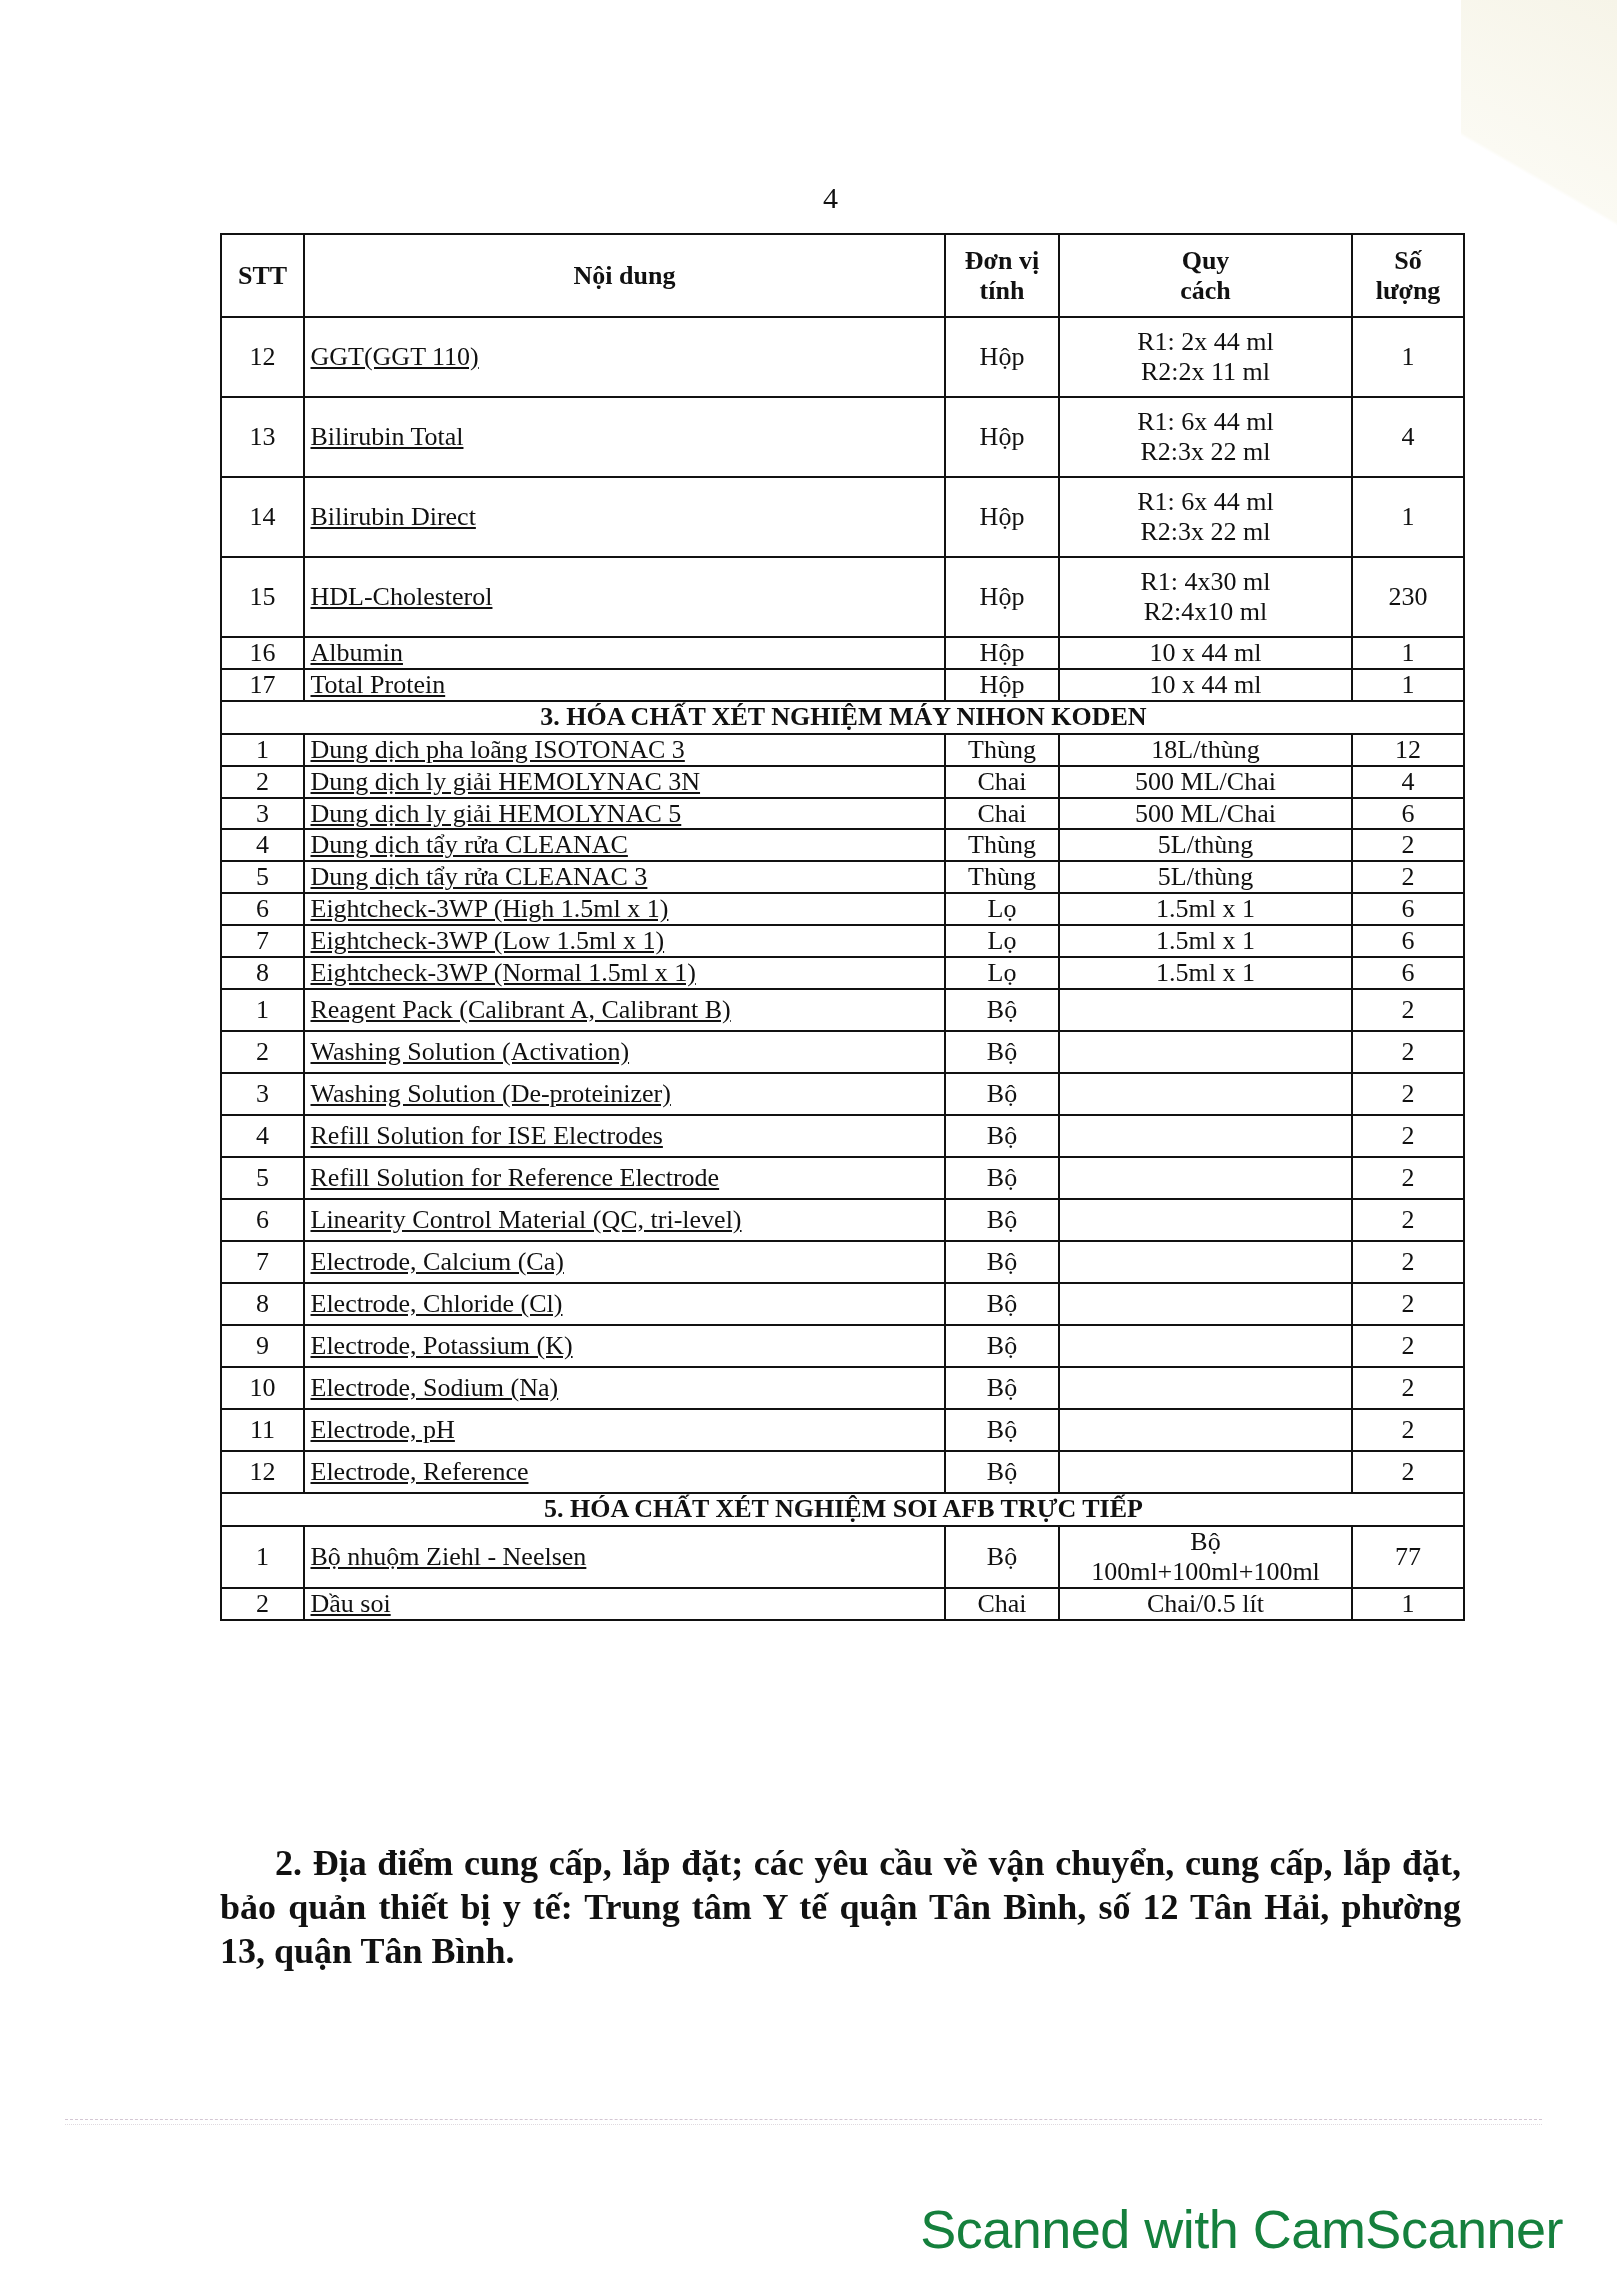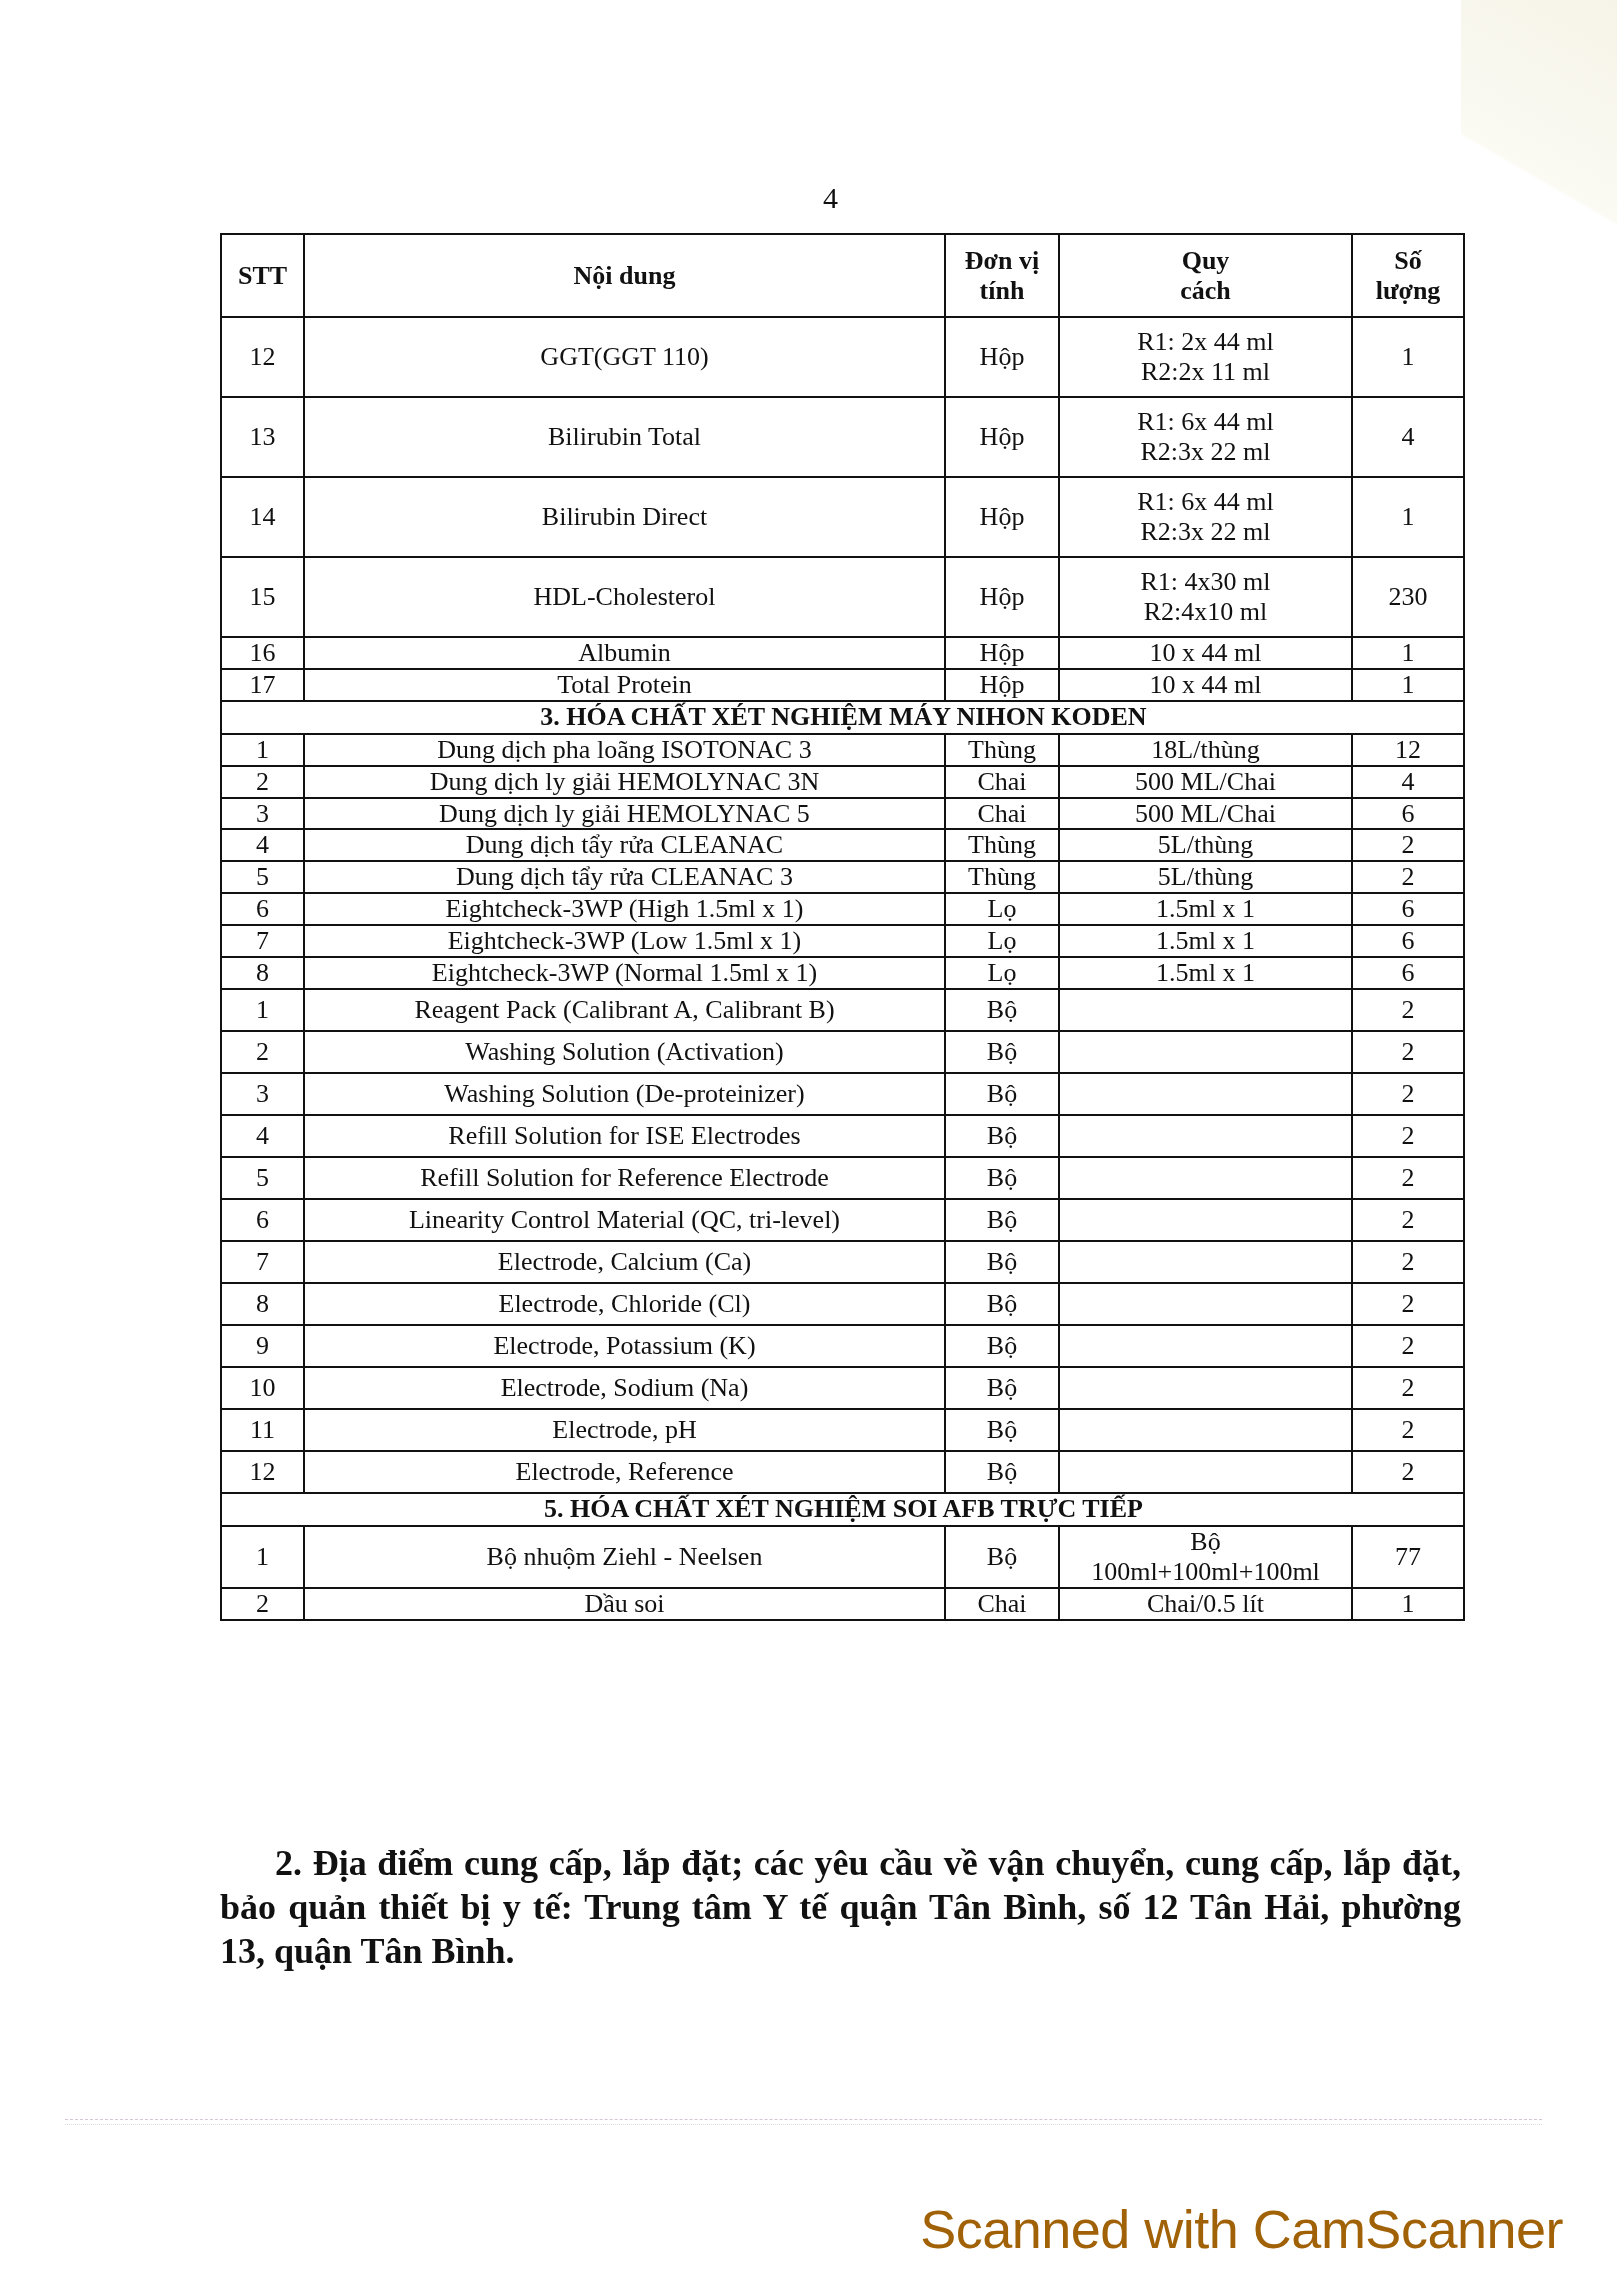--- a/index.html
+++ b/index.html
@@ -26,40 +26,40 @@
       border: 2.3px solid #111; padding: 0 5.5px; vertical-align: middle; line-height: 1.15;
     }
     col.c-stt { width: 83px; }
     col.c-name { width: 641px; }
     col.c-unit { width: 114px; }
     col.c-spec { width: 293px; }
     col.c-qty { width: 112px; }
     th { font-weight: bold; text-align: center; font-size: 26px; }
     tr.hdr th { height: 81px; }
     td.stt, td.unit, td.spec, td.qty { text-align: center; }
-    td.name { text-align: center; padding-left: 9.2px; }
+    td.name { text-align: left; padding-left: 9.2px; text-decoration: underline; }
     tr.tall td { height: 78px; }
     tr.r-sm td { height: 24px; }
     tr.r-ion td { height: 40px; }
     tr.r-afb1 td { height: 57px; }
     tr.sec td { height: 31px; font-weight: bold; text-align: center; padding-left: 7.4px; font-size: 26px; }
     .spec-line { display: block; }
     .paragraph {
       position: absolute; left: 220px; top: 1841px; width: 1241px;
       font-size: 36px; line-height: 44px; text-align: justify; font-weight: bold;
     }
     .paragraph .indent { display: inline-block; width: 55px; }
     .scan-line {
       position: absolute; left: 65px; top: 2119px; width: 1477px; height: 3.7px;
       border-top: 1.8px dashed #c9b9c9; border-bottom: 0.9px dotted #d8d2d8; opacity: .8;
     }
     .watermark {
       position: absolute; right: 55px; top: 2198px;
       font-family: "Liberation Sans", "DejaVu Sans", sans-serif;
-      font-size: 54px; color: #a16207; letter-spacing: -0.5px;
+      font-size: 54px; color: #15803d; letter-spacing: -0.5px;
     }
   </style>
 </head>
 <body>
 
 <div class="corner-shade"></div>
 
 <div class="page-number">4</div>
 
 <table class="items">

